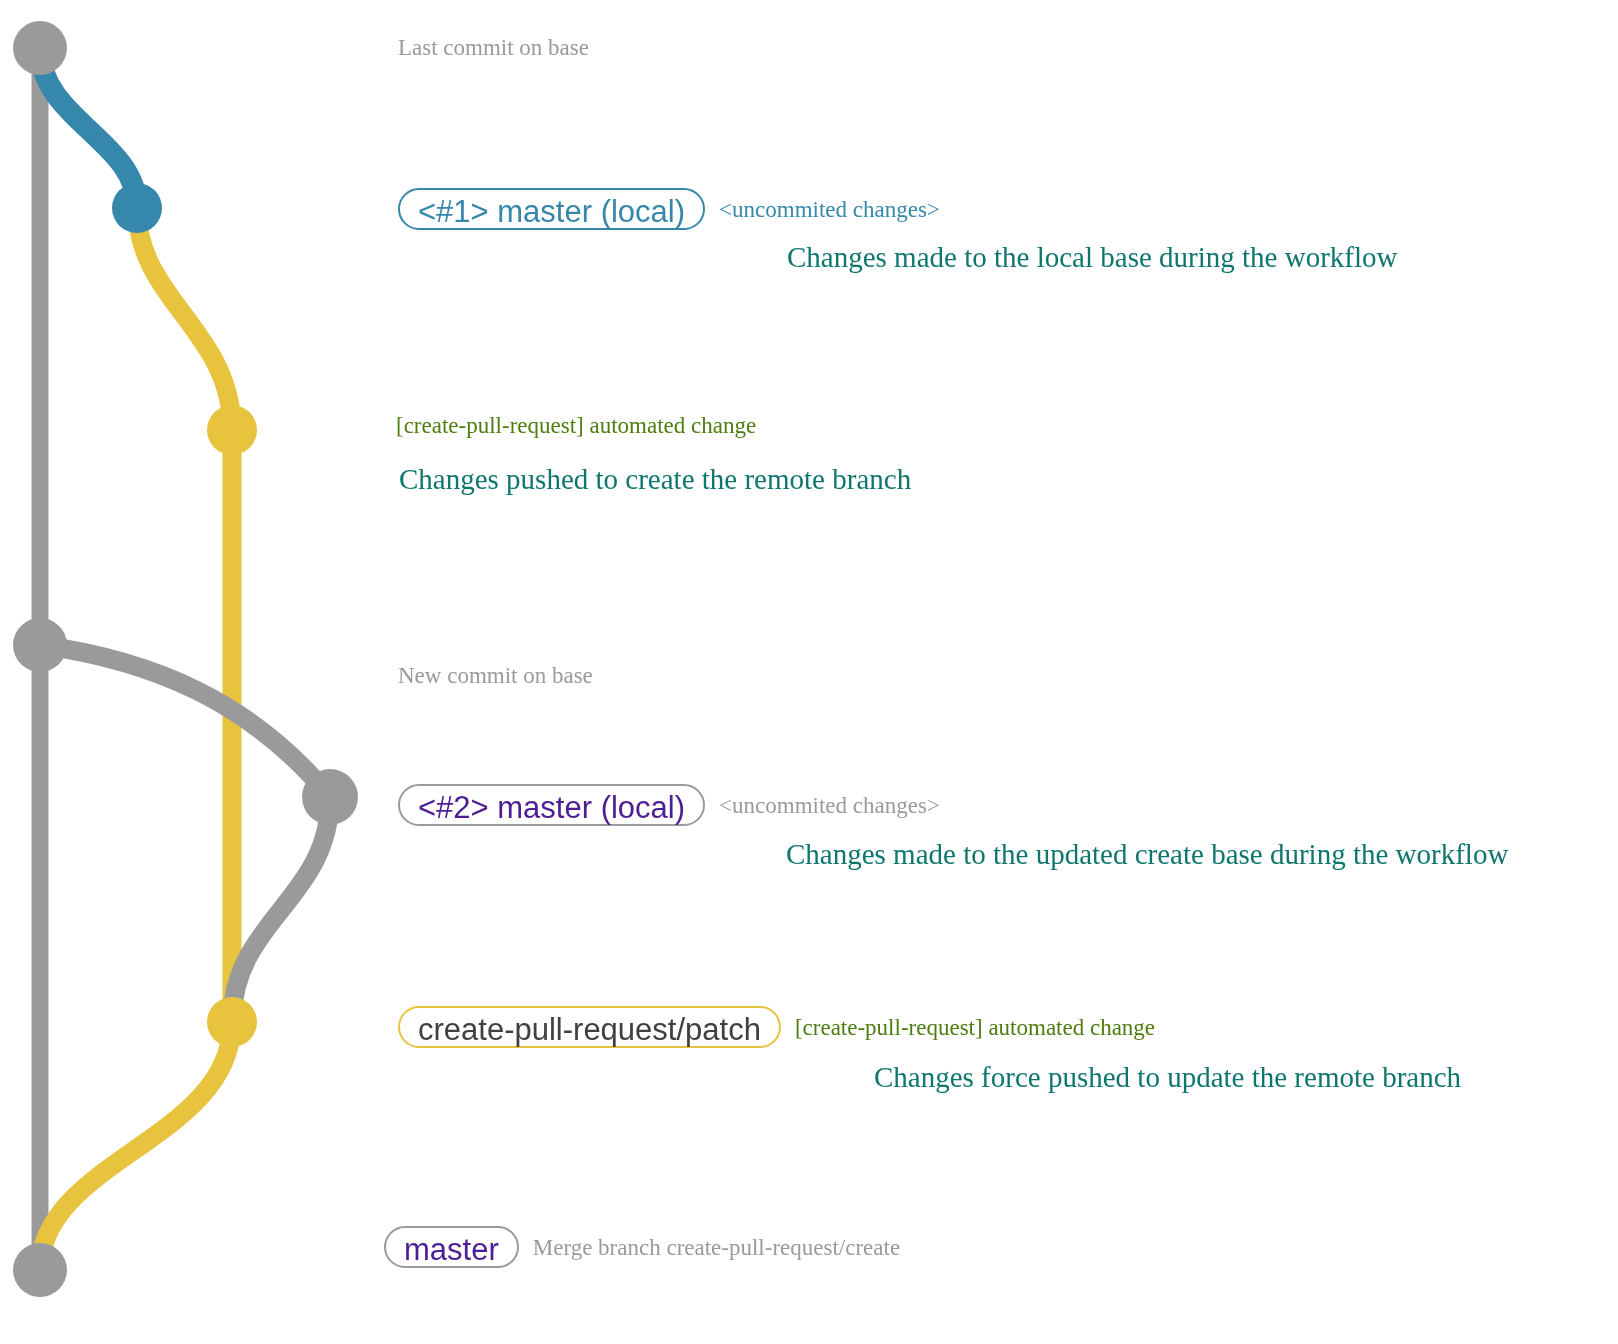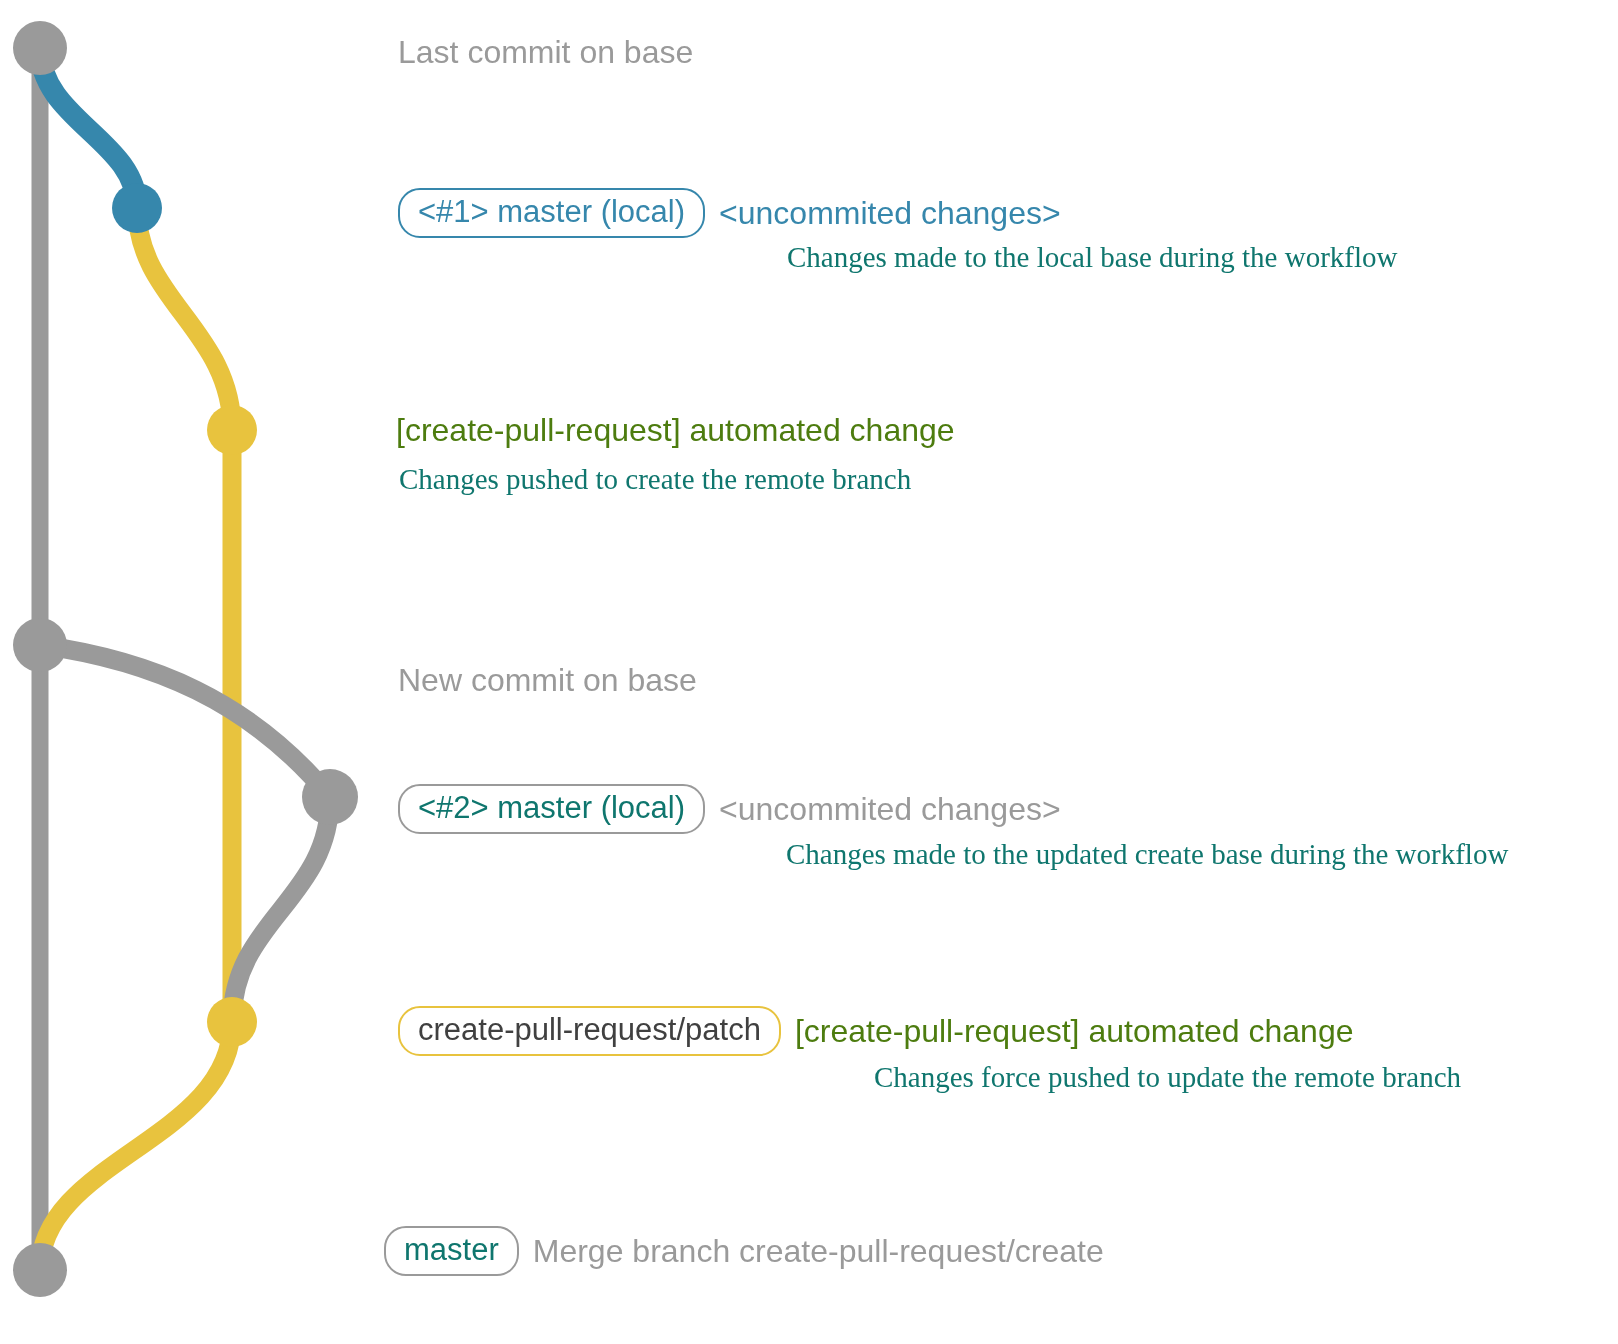--- a/index.html
+++ b/index.html
@@ -34,34 +34,35 @@
     align-items: center;
     white-space: nowrap;
   }
   .badge {
     display: inline-flex;
     align-items: center;
     justify-content: center;
     border-style: solid;
     border-width: 2px;
     border-radius: 22px;
-    padding: 6px 18px 9px 18px;
+    padding: 6px 18px 1px 18px;
     font-size: 31px;
     line-height: 1;
     background: #ffffff;
     box-sizing: border-box;
   }
   .badge-blue { border-color: #3687ac; color: #3687ac; }
-  .badge-gray { border-color: #9a9a9a; color: #0f766e; }
+  .badge-gray { border-color: #9a9a9a; color: #4c1d95; }
   .badge-yellow { border-color: #e8c33e; color: #404040; }
 
   .headline {
-    font-size: 32px;
+    font-size: 23px;
     line-height: 1;
     white-space: nowrap;
+    font-family: Liberation Serif, serif;
   }
   .headline-gray  { color: #9a9a9a; }
   .headline-blue  { color: #3687ac; }
   .headline-yellow{ color: #4d7c0f; text-align: center; }
 
   .caption {
     position: absolute;
     font-family: "Liberation Serif", serif;
     font-size: 29px;
     color: #0f766e;

